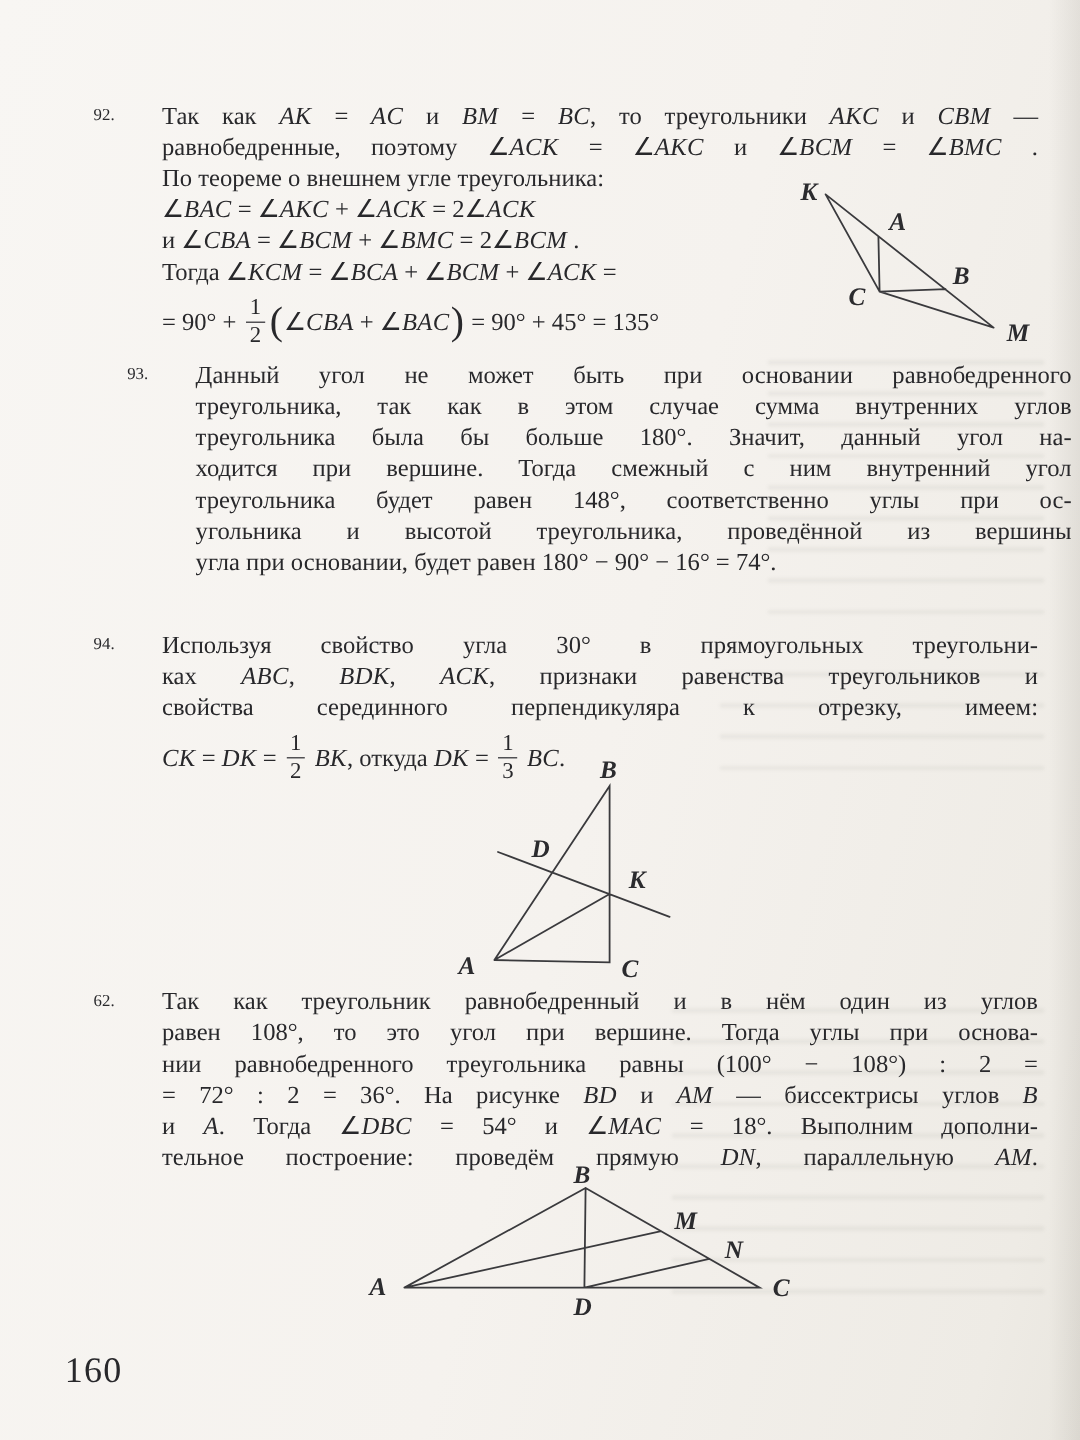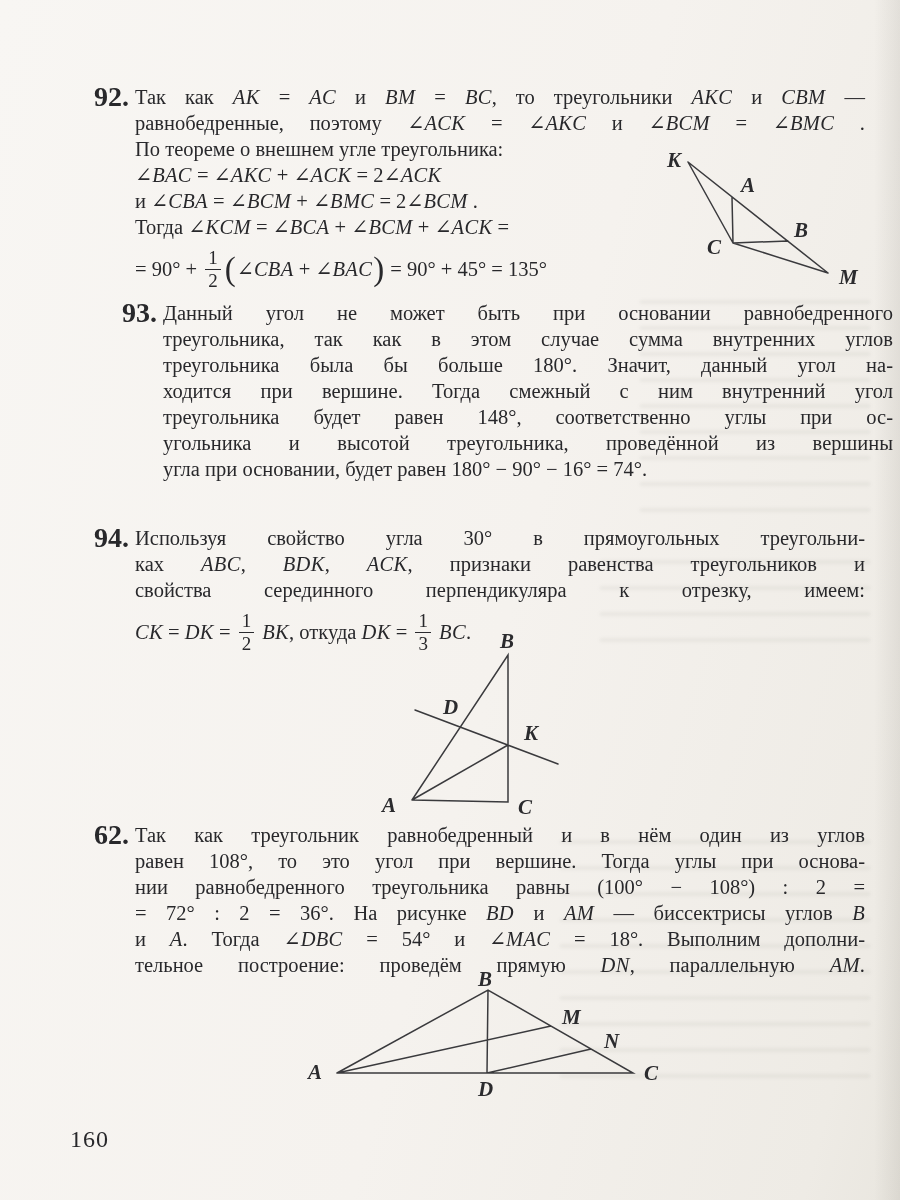--- a/index.html
+++ b/index.html
@@ -8,39 +8,39 @@
     background: linear-gradient(105deg, #f8f6f3 0%, #f5f2ee 55%, #eeebe5 92%, #e9e6df 100%);
     font-family:"Liberation Serif","DejaVu Serif",serif;
     color:#28282b;
   }
   .edge-shade { position:absolute; top:0; right:0; width:26px; height:1200px;
     background:linear-gradient(90deg, rgba(0,0,0,0) 0%, rgba(90,85,75,0.10) 100%); }
   .smudge { position:absolute; filter:blur(1.5px); pointer-events:none;
     background:repeating-linear-gradient(180deg, rgba(110,115,100,0.07) 0 4px, rgba(0,0,0,0) 4px 26px); }
 
   .problem { position:absolute; left:78px; width:790px; }
-  .pnum { position:absolute; left:16px; top:0; font-weight:700; font-size:28px; line-height:26px; }
-  .pbody { margin-left:57px; width:730px; font-size:20.5px; line-height:26px; }
+  .pnum { position:absolute; left:0; top:0; font-weight:400; font-size:14px; line-height:26px; }
+  .pbody { margin-left:57px; width:730px; font-size:20.5px; line-height:26px;font-family:Liberation Serif, serif; }
   .tl { height:26px; }
   .just { text-align:justify; text-align-last:justify; }
   .tl i, .formula i { font-style:italic; letter-spacing:0.3px;text-align:center; }
 
   .formula { margin-top:5px; height:48px; line-height:48px; white-space:nowrap; font-size:20.5px; }
   .frac { display:inline-block; vertical-align:middle; position:relative; top:-2px;
           text-align:center; line-height:1.05; font-size:19px; margin:0 3px; }
   .frac .fnum { display:block; padding:0 3px 1px; }
   .frac .fden { display:block; border-top:1.4px solid #2a2a2e; padding:1px 3px 0; }
   .bp { font-size:33px; font-weight:400; vertical-align:middle; position:relative; top:-2px; padding:0 1px; }
 
   svg.fig { position:absolute; overflow:visible; }
   svg.fig path { fill:none; stroke:#3a3a3d; stroke-width:1.5; stroke-linecap:round; }
   svg.fig text { font-family:"Liberation Serif","DejaVu Serif",serif; font-style:italic;
                  font-weight:600; font-size:21px; fill:#2b2b2e; }
 
-  .pageno { position:absolute; left:70px; top:1126px; font-size:24px; letter-spacing:1px; }
+  .pageno { position:absolute; left:54px; top:1126px; font-size:30px; letter-spacing:1px; }
 </style>
 </head>
 <body>
 
 <div class="page">
 
   <div class="edge-shade"></div>
   <div class="smudge" style="left:640px;top:300px;width:230px;height:220px;"></div>
   <div class="smudge" style="left:600px;top:560px;width:270px;height:90px;"></div>
   <div class="smudge" style="left:560px;top:840px;width:310px;height:260px;"></div>

